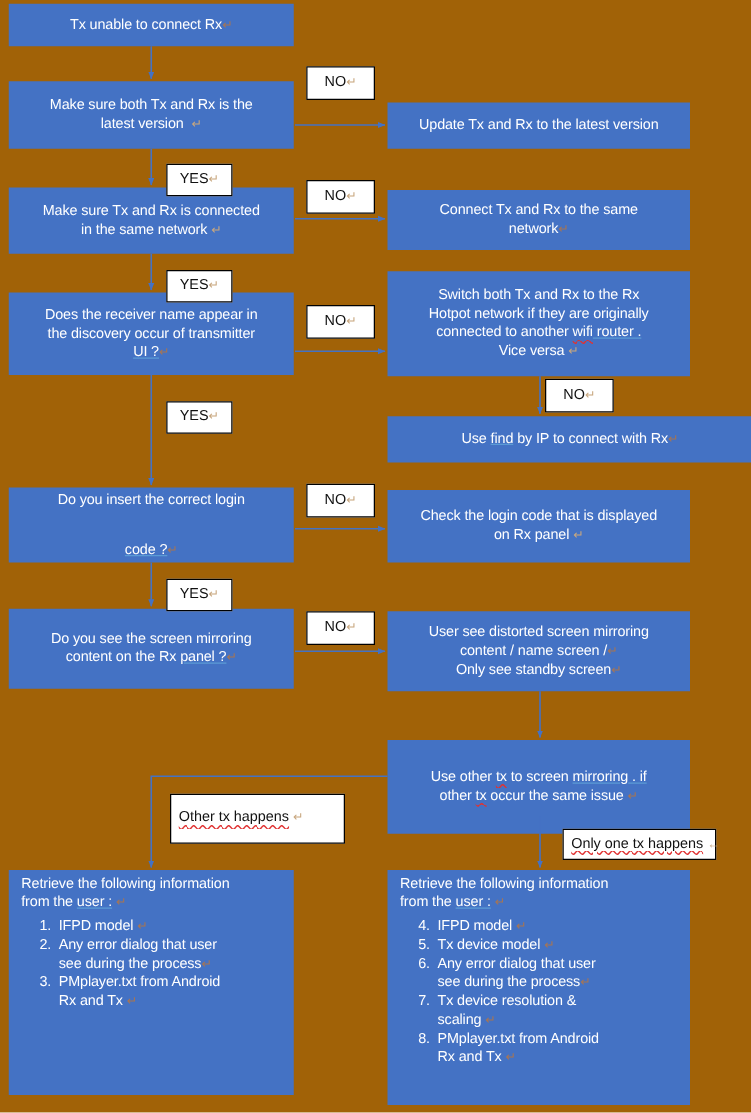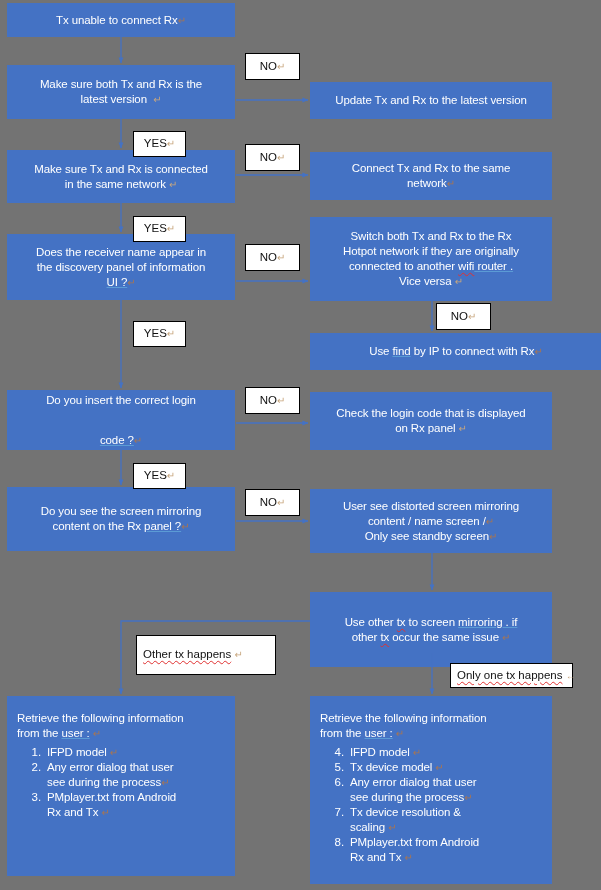--- a/index.html
+++ b/index.html
@@ -8,21 +8,21 @@
     padding: 0;
     background: #ffffff;
   }
   body {
     font-family: "Liberation Sans", sans-serif;
   }
   #canvas {
     position: relative;
     width: 601px;
     height: 890px;
-    background: #737373;
+    background: #a16207;
     overflow: hidden;
   }
   
   .box {
     position: absolute;
     box-sizing: border-box;
     background: #4472C4;
     color: #ffffff;
     font-size: 11.5px;
     line-height: 15px;
@@ -32,21 +32,21 @@
     justify-content: center;
     align-items: center;
     padding: 2px 6px;
     letter-spacing: -0.1px;
   }
   .box .ln { display: block; white-space: nowrap; }
   .box.left-align {
     text-align: left;
     align-items: stretch;
     justify-content: flex-start;
-    padding: 15px 8px 6px 10px;
+    padding: 4px 8px 6px 10px;
   }
   
   .pil {
     color: #b9763f;
     font-size: 10px;
     opacity: 0.85;
   }
   .pil-grey { color: #c8a77f; font-size: 10px; }
   
   .sq-red {
@@ -166,21 +166,21 @@
     <span class="ln"><span>in the same network</span>&nbsp;<span class="pil-grey">↵</span></span>
   </div>
 
   <div class="box" style="left:310px; top:152px; width:242px; height:48px;">
     <span class="ln">Connect Tx and Rx to the same</span>
     <span class="ln"><span>network</span><span class="pil">↵</span></span>
   </div>
 
   <div class="box" style="left:7px; top:234px; width:228px; height:66px;">
     <span class="ln">Does the receiver name appear in</span>
-    <span class="ln">the discovery panel of information</span>
+    <span class="ln">the discovery occur of transmitter</span>
     <span class="ln"><span class="sq-blue-solid">UI ?</span><span class="pil">↵</span></span>
   </div>
 
   <div class="box" style="left:310px; top:217px; width:242px; height:84px;">
     <span class="ln">Switch both Tx and Rx to the Rx</span>
     <span class="ln">Hotpot network if they are originally</span>
     <span class="ln"><span>connected to another </span><span class="sq-red">wifi</span><span class="sq-blue-solid"> router .</span></span>
     <span class="ln"><span>Vice versa</span>&nbsp;<span class="pil-grey">↵</span></span>
   </div>
 

